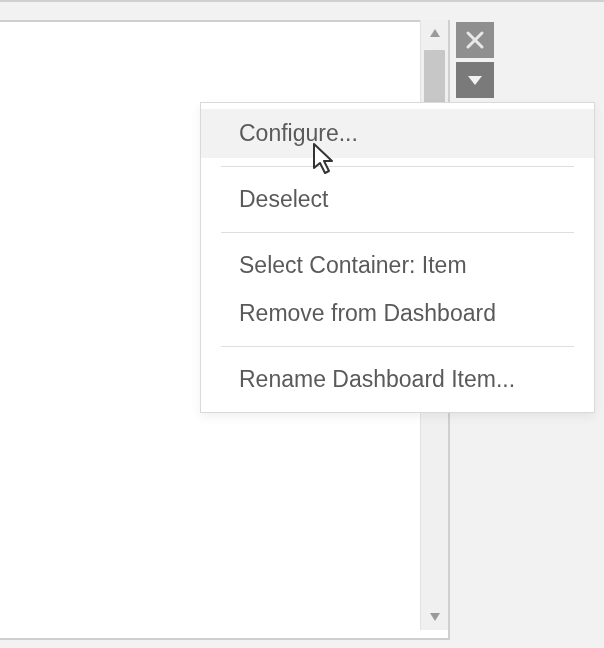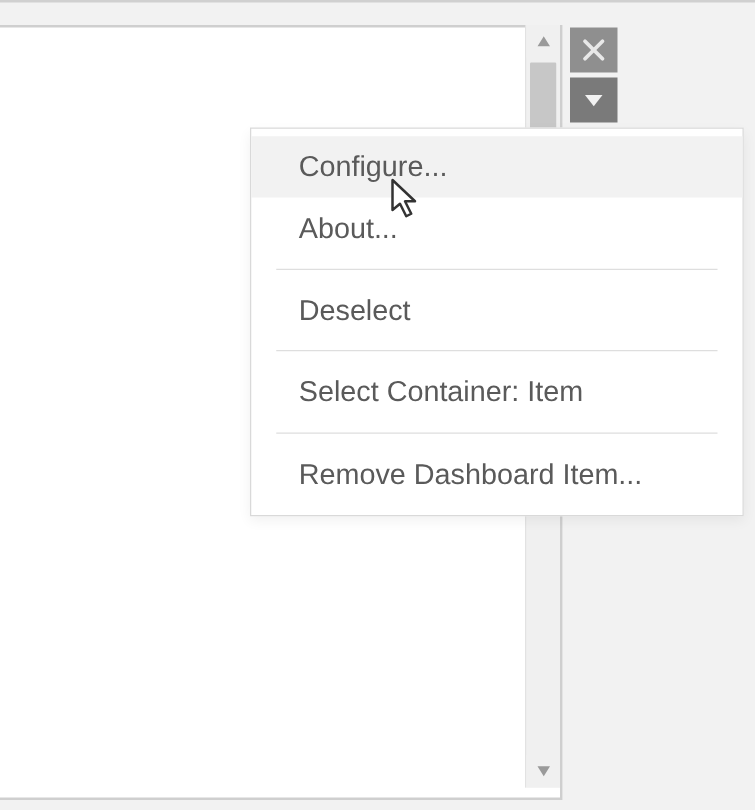--- a/index.html
+++ b/index.html
@@ -166,34 +166,34 @@
 <div class="dropdown-caret-btn">
   <svg width="16" height="12" viewBox="0 0 16 12">
     <polygon points="1,2 15,2 8,11" fill="#f2f2f2"></polygon>
   </svg>
 </div>
 
 <div class="context-menu">
   <div class="menu-item highlight">
     <span>Configure...</span>
   </div>
-  <div class="menu-item">
-    <span>About...</span>
-  </div>
   <div class="menu-separator"></div>
   <div class="menu-item">
     <span>Deselect</span>
   </div>
   <div class="menu-separator"></div>
   <div class="menu-item">
     <span>Select Container: Item</span>
   </div>
+  <div class="menu-item">
+    <span>Remove from Dashboard</span>
+  </div>
   <div class="menu-separator"></div>
   <div class="menu-item">
-    <span>Remove Dashboard Item...</span>
+    <span>Rename Dashboard Item...</span>
   </div>
 </div>
 
 <div class="cursor">
   <svg width="26" height="34" viewBox="0 0 26 34">
     <polygon points="2,2 2,26 8,21 13,31 17,29 12,19 20,19" fill="#ffffff" stroke="#333333" stroke-width="2" stroke-linejoin="round"></polygon>
   </svg>
 </div>
 
 </body></html>

